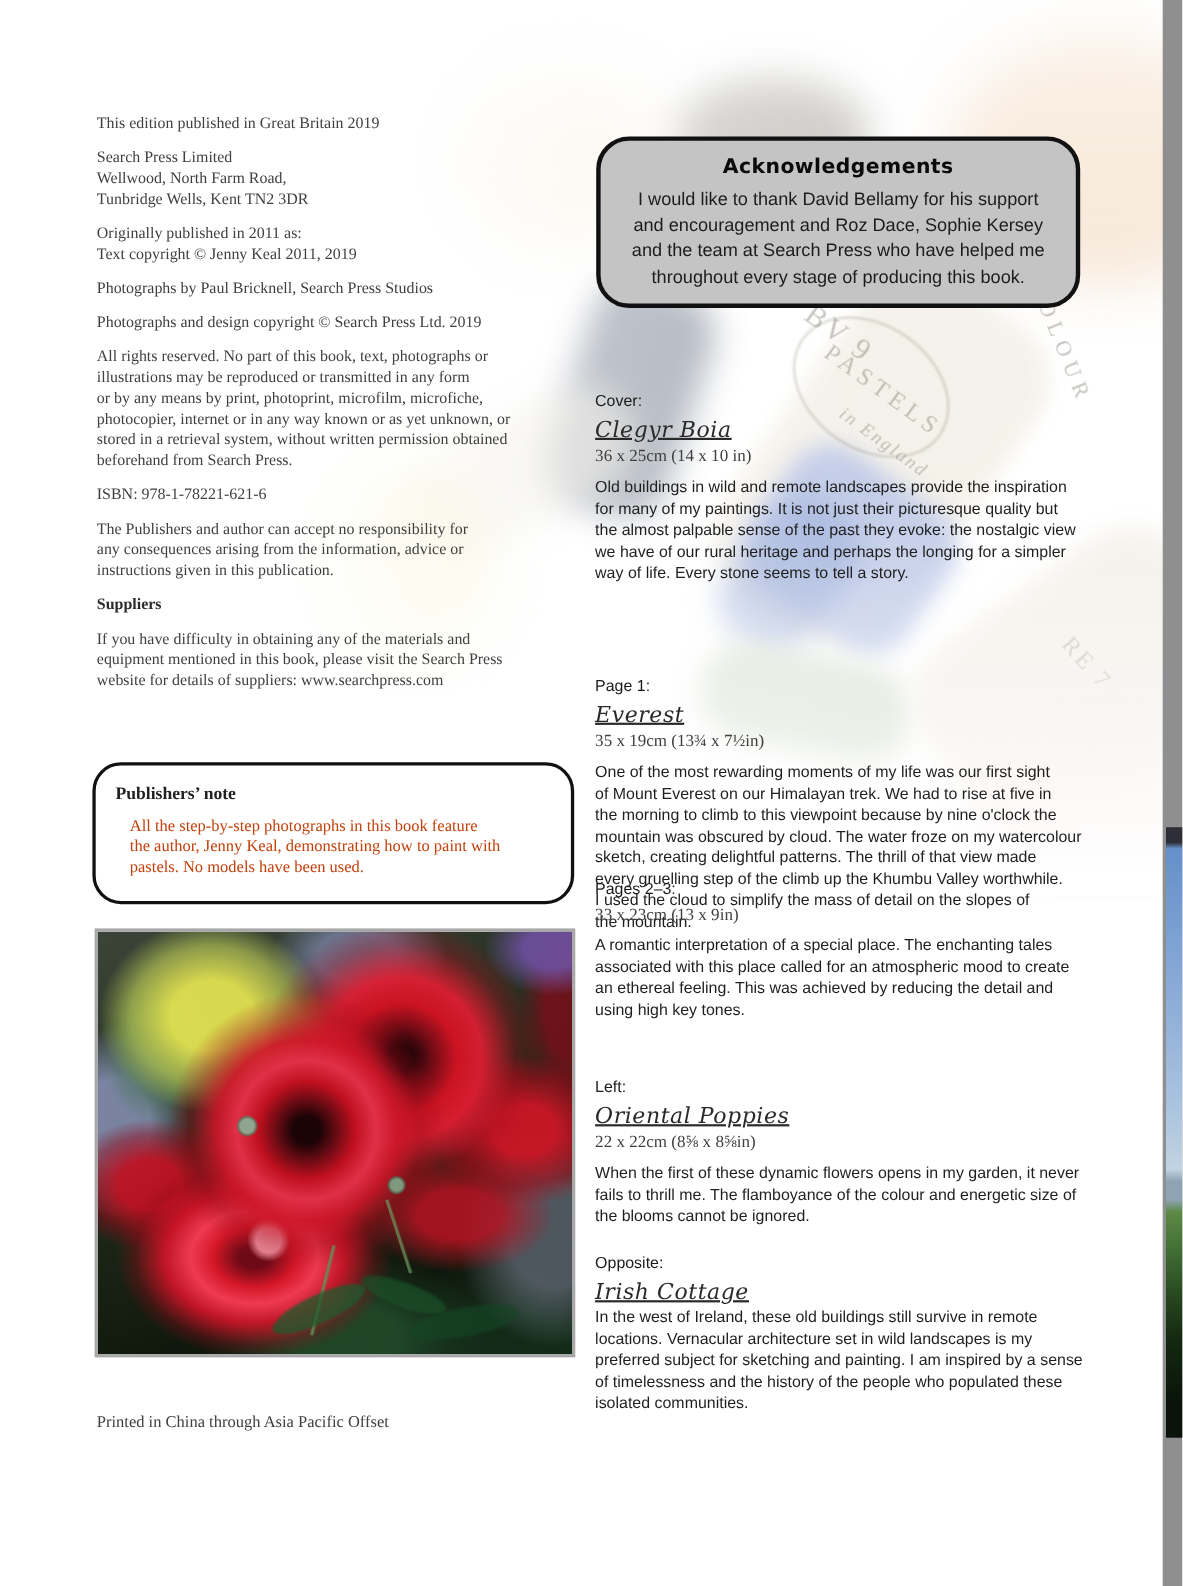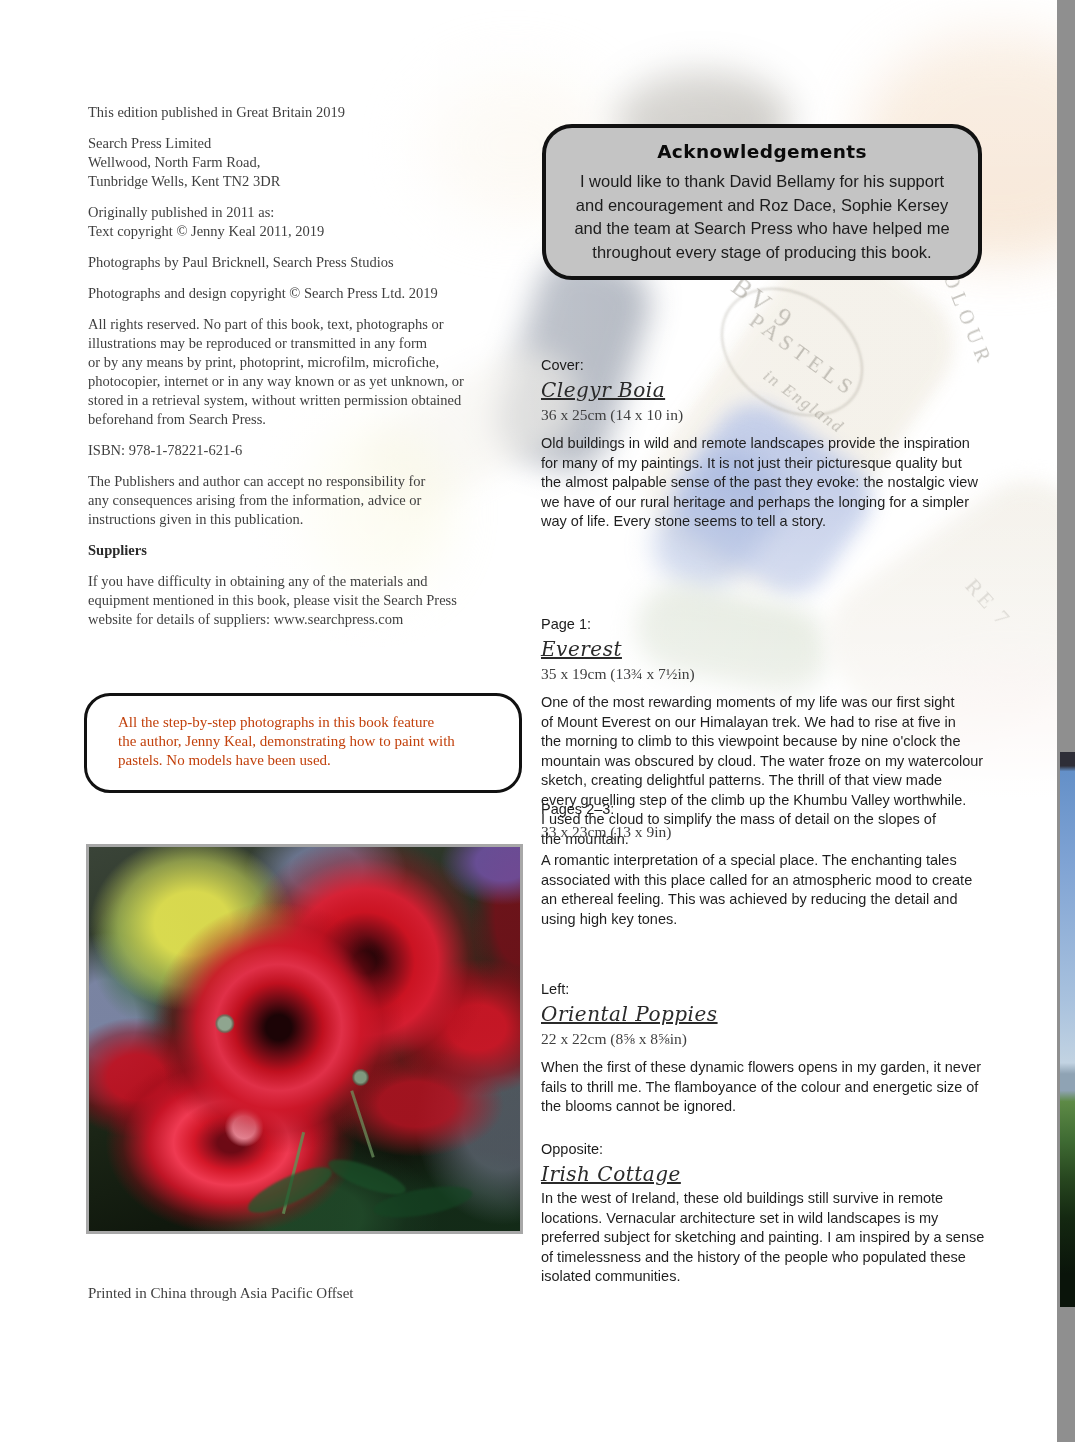--- a/index.html
+++ b/index.html
@@ -216,20 +216,21 @@
     <div class="cap-label">Opposite:</div>
     <div class="cap-title">Irish Cottage</div>
     <div class="cap-body">In the west of Ireland, these old buildings still survive in remote
 locations. Vernacular architecture set in wild landscapes is my
 preferred subject for sketching and painting. I am inspired by a sense
 of timelessness and the history of the people who populated these
 isolated communities.</div>
   </div>
 
   <div class="pub-note">
+    <div class="pub-title">Publishers’ note</div>
     <div class="pub-body">All the step-by-step photographs in this book feature
 the author, Jenny Keal, demonstrating how to paint with
 pastels. No models have been used.</div>
   </div>
 
   <div class="painting">
     <div class="stem stem1"></div>
     <div class="stem stem2"></div>
     <div class="leaf leaf1"></div>
     <div class="leaf leaf2"></div>

